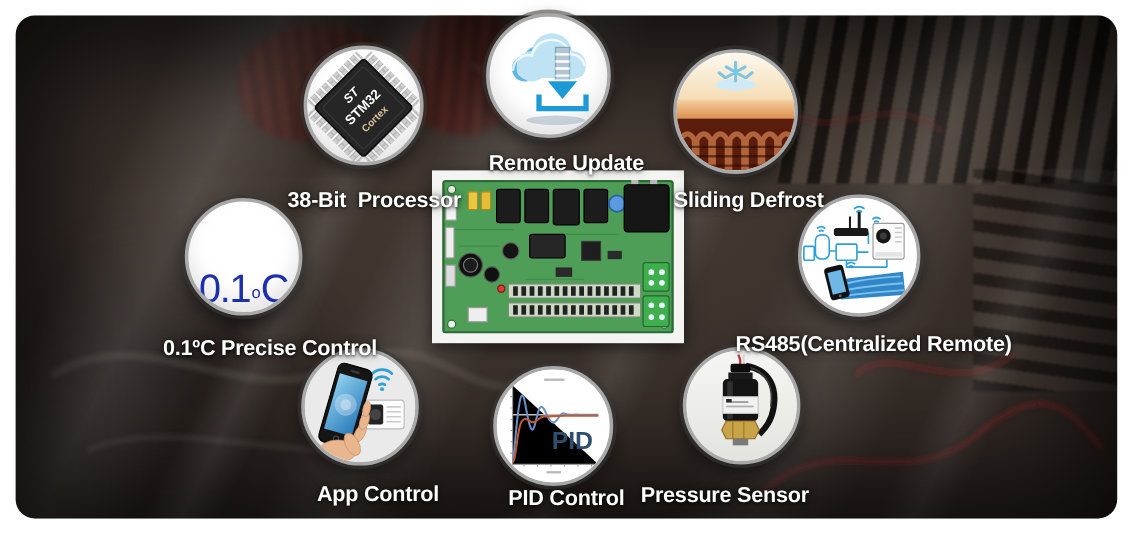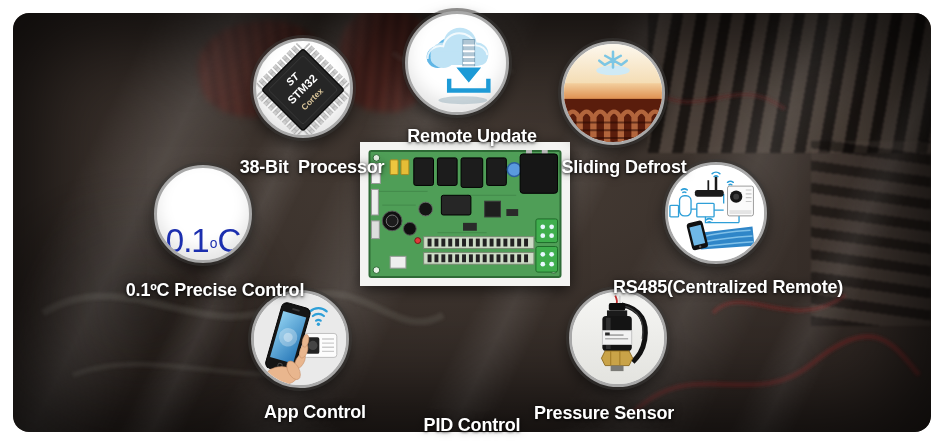--- a/index.html
+++ b/index.html
@@ -51,24 +51,24 @@
   .c-defrost   { left:561px; top:41px;  width:104px; height:104px; }
   .c-precise   { left:154px; top:165px; width:98px;  height:98px;  }
   .c-rs485     { left:665px; top:162px; width:102px; height:102px; }
   .c-app       { left:251px; top:290px; width:98px;  height:98px;  }
   .c-pid       { left:411px; top:305px; width:100px; height:100px; }
   .c-pressure  { left:569px; top:289px; width:98px;  height:98px;  }
 
   .l-processor { left:312px; top:167px; }
   .l-remote    { left:472px; top:136px; }
   .l-defrost   { left:624px; top:167px; }
-  .l-precise   { left:215px; top:290px; }
+  .l-precise   { left:225px; top:290px; }
   .l-rs485     { left:728px; top:287px; }
   .l-app       { left:315px; top:412px; }
-  .l-pid       { left:472px; top:425px; }
+  .l-pid       { left:472px; top:415px; }
   .l-pressure  { left:604px; top:413px; }
 
   .temp-text { position:absolute; inset:0; display:flex; align-items:flex-end; justify-content:center;
                color: var(--deep_blue, #1c2fae); font-size:33px; font-weight:500; letter-spacing:-1px; }
   .temp-text .deg { font-size:.42em; position:relative; top:-.62em; margin:0 1px; }
 </style>
 </head>
 <body>
 
 <div class="stage">
@@ -364,20 +364,36 @@
         <ellipse cx="30" cy="90" rx="17" ry="10"></ellipse>
         <ellipse cx="50" cy="74" rx="4.5" ry="9" transform="rotate(28 50 74)"></ellipse>
         <ellipse cx="54" cy="63" rx="4" ry="8" transform="rotate(20 54 63)"></ellipse>
         <ellipse cx="56" cy="52" rx="3.4" ry="7" transform="rotate(12 56 52)"></ellipse>
         <ellipse cx="43" cy="84" rx="6" ry="11" transform="rotate(-28 43 84)"></ellipse>
       </g>
     </svg>
   </div>
   <div class="label l-app">App Control</div>
 
+  <div class="circle c-pid">
+    <svg viewBox="0 0 100 100">
+      <rect width="100" height="100" fill="#ffffff"></rect>
+      <rect x="42" y="8" width="18" height="2" fill="#b8b8b8"></rect>
+      <rect x="44" y="90" width="13" height="2" fill="#b8b8b8"></rect>
+      <g stroke="#9a9a9a" stroke-width="1">
+        <path d="M14,14 V84 H90"></path>
+        <path d="M12,24 h2 M12,34 h2 M12,44 h2 M12,54 h2 M12,64 h2 M12,74 h2"></path>
+        <path d="M24,84 v2 M36,84 v2 M48,84 v2 M60,84 v2 M72,84 v2 M84,84 v2"></path>
+      </g>
+      <line x1="14" y1="40" x2="90" y2="40" stroke="#c0c0c0" stroke-width="1.2"></line>
+      <path d="M14,80 C16,78 18,28 22,23 C25,19 27,50 31,53 C34,56 36,31 40,33 C44,35 45,47 50,47 C54,47 56,37 60,39 C64,41 68,39.5 72,40 L90,40" fill="none" stroke="#6a8fc8" stroke-width="1.8"></path>
+      <path d="M14,82 C17,82 18,52 22,46 C25,42 27,44 30,46 C34,49 37,41.5 42,41.5 C48,41.5 54,41 60,41 L90,41" fill="none" stroke="#c05a33" stroke-width="1.8"></path>
+      <text x="67" y="70" text-anchor="middle" font-size="22" font-weight="bold" style="fill:var(--pid_text,#2d4e6e)">PID</text>
+    </svg>
+  </div>
   <div class="label l-pid">PID Control</div>
 
   <div class="circle c-pressure">
     <svg viewBox="0 0 100 100">
       <defs>
         <linearGradient id="psBg" x1="0" y1="0" x2="0" y2="1">
           <stop offset="0" stop-color="#f6f6f4"></stop>
             <stop offset="1" stop-color="#e3e3df"></stop>
         </linearGradient>
       </defs>

